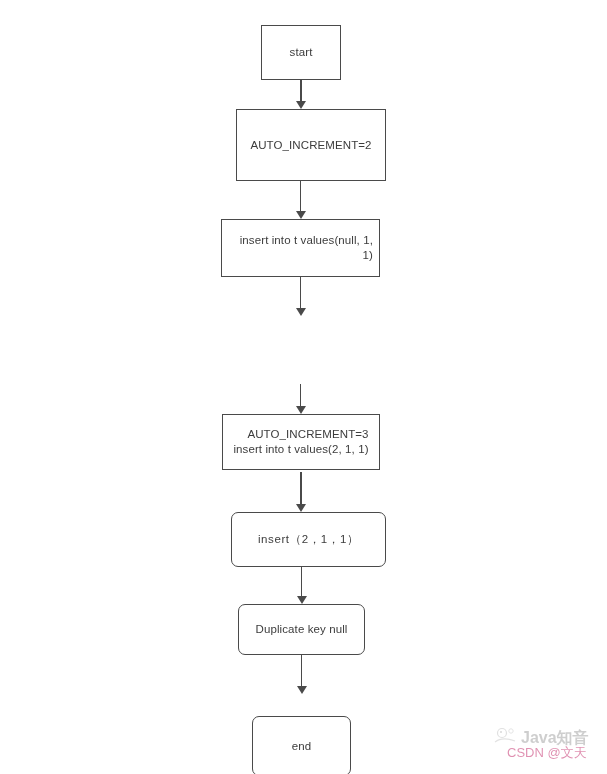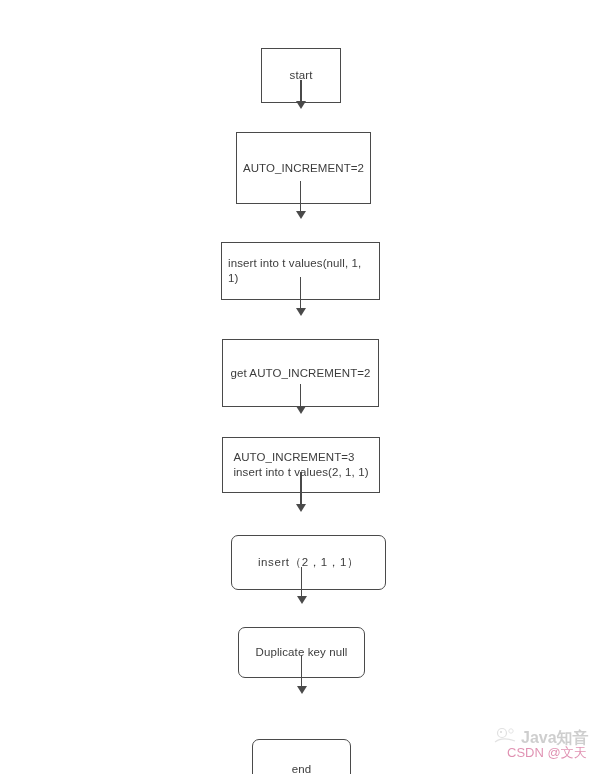--- a/index.html
+++ b/index.html
@@ -25,22 +25,21 @@
   }
 
   .node {
     position: absolute;
     box-sizing: border-box;
     background: #ffffff;
     border: 1.6px solid #4a4a4a;
     display: flex;
     align-items: center;
     justify-content: center;
-    text-align: left;
-    margin-top: 23px;
+    text-align: right;
   }
   .node.rounded { border-radius: 7px; }
 
   .node-label {
     font-size: 11.5px;
     line-height: 15px;
     color: #3c3c3c;
     letter-spacing: 0.1px;
     white-space: pre-line;
     padding: 0 6px;
@@ -100,31 +99,28 @@
 </style>
 </head>
 <body>
 
 <div id="flow-canvas">
 
   <div class="node" id="node-start" style="left: 261px; top: 25px; width: 80px; height: 55px;">
     <span class="node-label">start</span>
   </div>
 
-  <div class="node" id="node-ai2" style="left: 236px; top: 109px; width: 135px; height: 72px;">
+  <div class="node" id="node-ai2" style="left: 236px; top: 109px; width: 150px; height: 72px;">
     <span class="node-label">AUTO_INCREMENT=2</span>
   </div>
 
   <div class="node" id="node-ins1" style="left: 221px; top: 219px; width: 159px; height: 58px;">
     <span class="node-label">insert into t values(null, 1, 1)</span>
   </div>
 
-  <div class="node" id="node-getai" style="left: 222px; top: 316px; width: 157px; height: 68px;">
-    <span class="node-label">get AUTO_INCREMENT=2</span>
-  </div>
 
   <div class="node" id="node-ai3" style="left: 222px; top: 414px; width: 158px; height: 56px;">
     <span class="node-label">AUTO_INCREMENT=3
 insert into t values(2, 1, 1)</span>
   </div>
 
   <div class="node rounded" id="node-ins2" style="left: 231px; top: 512px; width: 155px; height: 55px;">
     <span class="node-label wide">insert（2，1，1）</span>
   </div>
 

